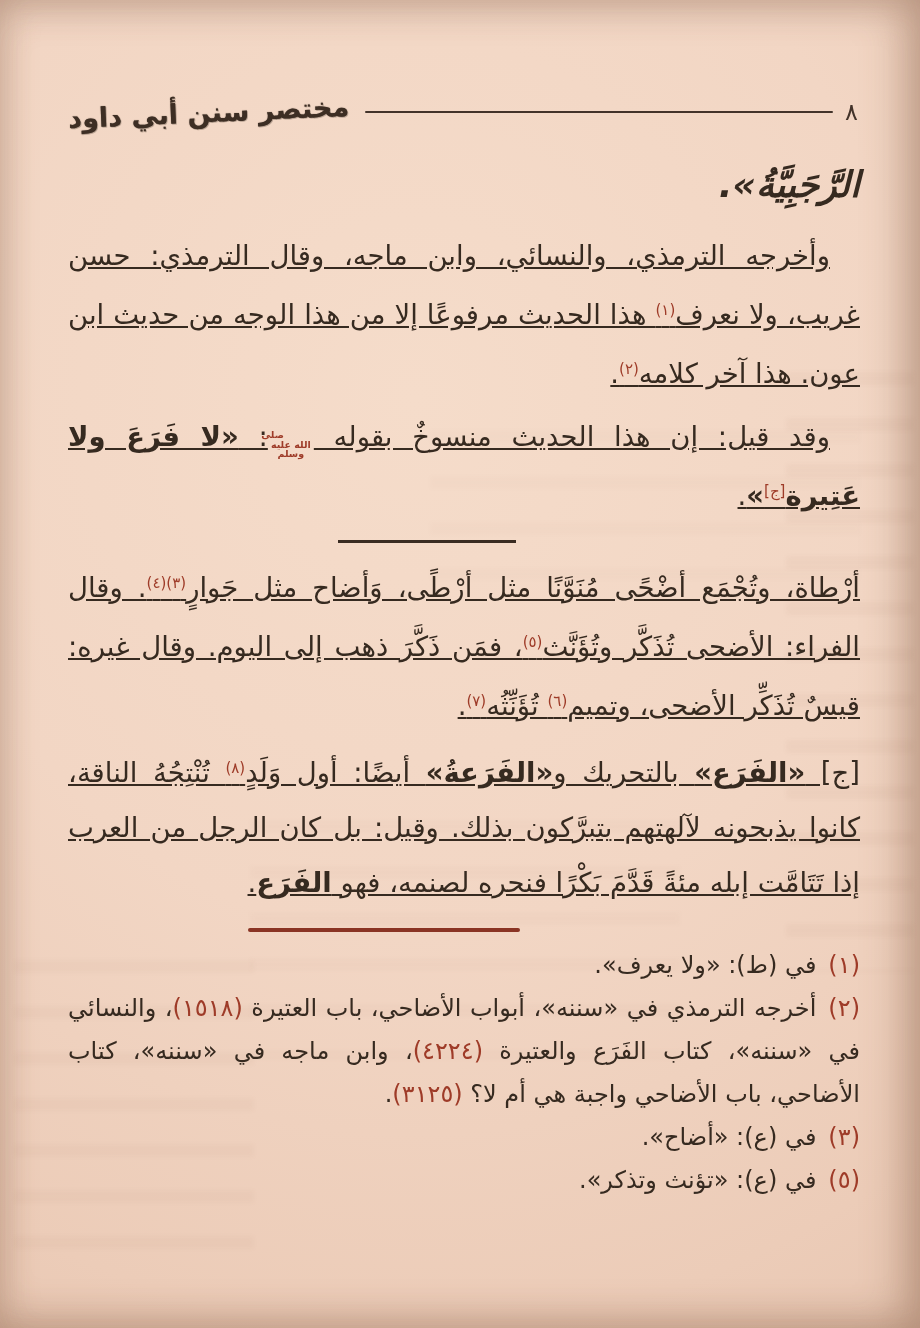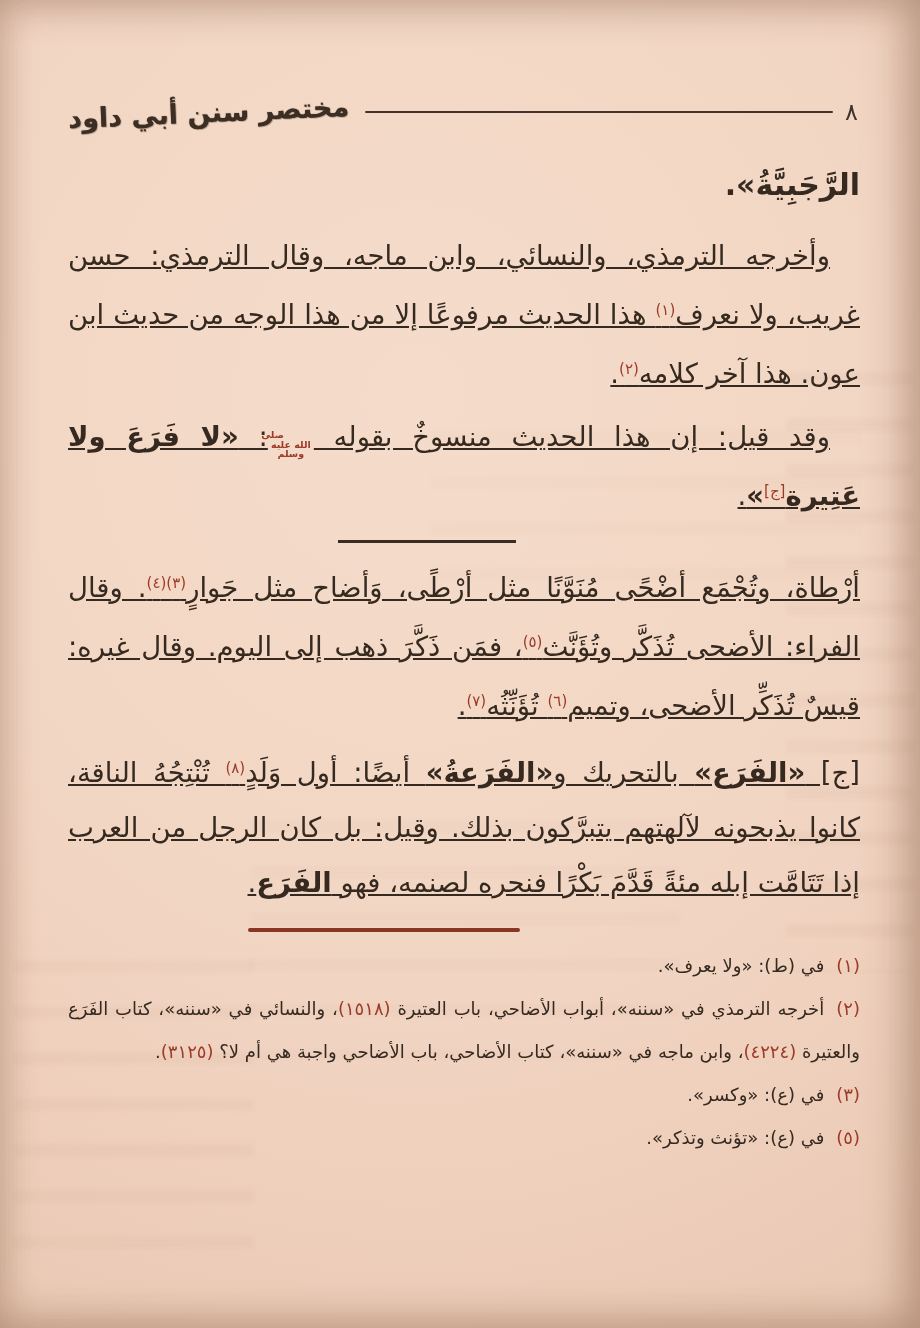--- a/index.html
+++ b/index.html
@@ -32,39 +32,39 @@
 
   header{display:flex;align-items:center;margin-top:84px;height:56px;}
   .pnum{font-size:24px;color:#43332a;flex:0 0 auto;padding-right:2px;}
   .hrule{flex:1 1 auto;height:2px;background:#43332a;margin:0 12px 0 16px;border-radius:1px;}
   .callig{flex:0 0 auto;font-weight:bold;font-size:27px;letter-spacing:-1px;color:#3d2e24;
     transform:rotate(-2.5deg);text-shadow:0 0 1px rgba(61,46,36,.8), 1px 1px 0 rgba(61,46,36,.25);
     line-height:1;}
 
   main{margin-top:4px;}
   p{margin:0;}
-  .hadith-end{font-weight:bold;font-size:30px;line-height:58px;margin-top:16px;}
+  .hadith-end{font-weight:bold;font-size:36px;line-height:58px;margin-top:16px;font-style:italic;}
   .body-para{font-size:27.5px;line-height:55px;text-align:justify;text-decoration:underline;}
   .indent{text-indent:30px;}
   .mt1{margin-top:14px;}
   .mt2{margin-top:8px;}
 
   .sep{border:none;}
   .sep-thin{width:178px;height:2.5px;background:#3a2c22;margin:17px 344px 13px auto;}
   .sep-maroon{width:272px;height:4px;background:#8a3424;margin:18px 340px 12px auto;border-radius:2px;}
 
   .sg-n{}
   .sg-b{font-weight:bold;}
   .sg-r{color:#9e3b28;}
   .sg-sup{color:#9e3b28;font-size:15px;vertical-align:9px;letter-spacing:0;}
   .sg-saw{display:inline-block;width:46px;font-size:9.5px;line-height:9.5px;text-align:center;
     color:#9e3b28;font-weight:bold;vertical-align:-11px;margin:0 0;}
 
   .footnotes{margin-top:10px;}
-  .footnote{font-size:18px;line-height:43px;text-align:justify;}
+  .footnote{font-size:24px;line-height:43px;text-align:justify;}
   .fn-num{color:#9e3b28;padding-left:12px;}
   .fn-text{}
 </style>
 </head>
 <body>
 
 <div class="page">
   <div class="ghost g1"></div>
   <div class="ghost g2"></div>
   <div class="ghost g3"></div>
@@ -89,19 +89,19 @@
       <section>
         <p class="body-para"><span class="sg-n">أرْطاة، وتُجْمَع أضْحًى مُنَوَّنًا مثل أرْطًى، وَأضاح مثل جَوارٍ</span><span class="sg-sup">(٣)(٤)</span><span class="sg-n">. وقال الفراء: الأضحى تُذَكَّر وتُؤَنَّث</span><span class="sg-sup">(٥)</span><span class="sg-n">، فمَن ذَكَّرَ ذهب إلى اليوم. وقال غيره: قيسٌ تُذَكِّر الأضحى، وتميم</span><span class="sg-sup">(٦)</span><span class="sg-n"> تُؤَنِّثُه</span><span class="sg-sup">(٧)</span><span class="sg-n">.</span></p>
         <p class="body-para mt2"><span class="sg-n">[ج] </span><span class="sg-b">«الفَرَع»</span><span class="sg-n"> بالتحريك و</span><span class="sg-b">«الفَرَعةُ»</span><span class="sg-n"> أيضًا: أول وَلَدٍ</span><span class="sg-sup">(٨)</span><span class="sg-n"> تُنْتِجُهُ الناقة، كانوا يذبحونه لآلهتهم يتبرَّكون بذلك. وقيل: بل كان الرجل من العرب إذا تَتَامَّت إبله مئةً قَدَّمَ بَكْرًا فنحره لصنمه، فهو </span><span class="sg-b">الفَرَع</span><span class="sg-n">.</span></p>
       </section>
 
       <div class="sep sep-maroon"></div>
 
       <section class="footnotes">
         <div class="footnote"><span class="fn-num">(١)</span><span class="fn-text"><span class="sg-n">في (ط): «ولا يعرف».</span></span></div>
         <div class="footnote"><span class="fn-num">(٢)</span><span class="fn-text"><span class="sg-n">أخرجه الترمذي في «سننه»، أبواب الأضاحي، باب العتيرة </span><span class="sg-r">(١٥١٨)</span><span class="sg-n">، والنسائي في «سننه»، كتاب الفَرَع والعتيرة </span><span class="sg-r">(٤٢٢٤)</span><span class="sg-n">، وابن ماجه في «سننه»، كتاب الأضاحي، باب الأضاحي واجبة هي أم لا؟ </span><span class="sg-r">(٣١٢٥)</span><span class="sg-n">.</span></span></div>
-        <div class="footnote"><span class="fn-num">(٣)</span><span class="fn-text"><span class="sg-n">في (ع): «وكسر».</span></span></div>
+        <div class="footnote"><span class="fn-num">(٣)</span><span class="fn-text"><span class="sg-n">في (ع): «أضاح».</span></span></div>
         <div class="footnote"><span class="fn-num">(٥)</span><span class="fn-text"><span class="sg-n">في (ع): «تؤنث وتذكر».</span></span></div>
 
       </section>
     </main>
   </div>
 </div>
 
 </body></html>

